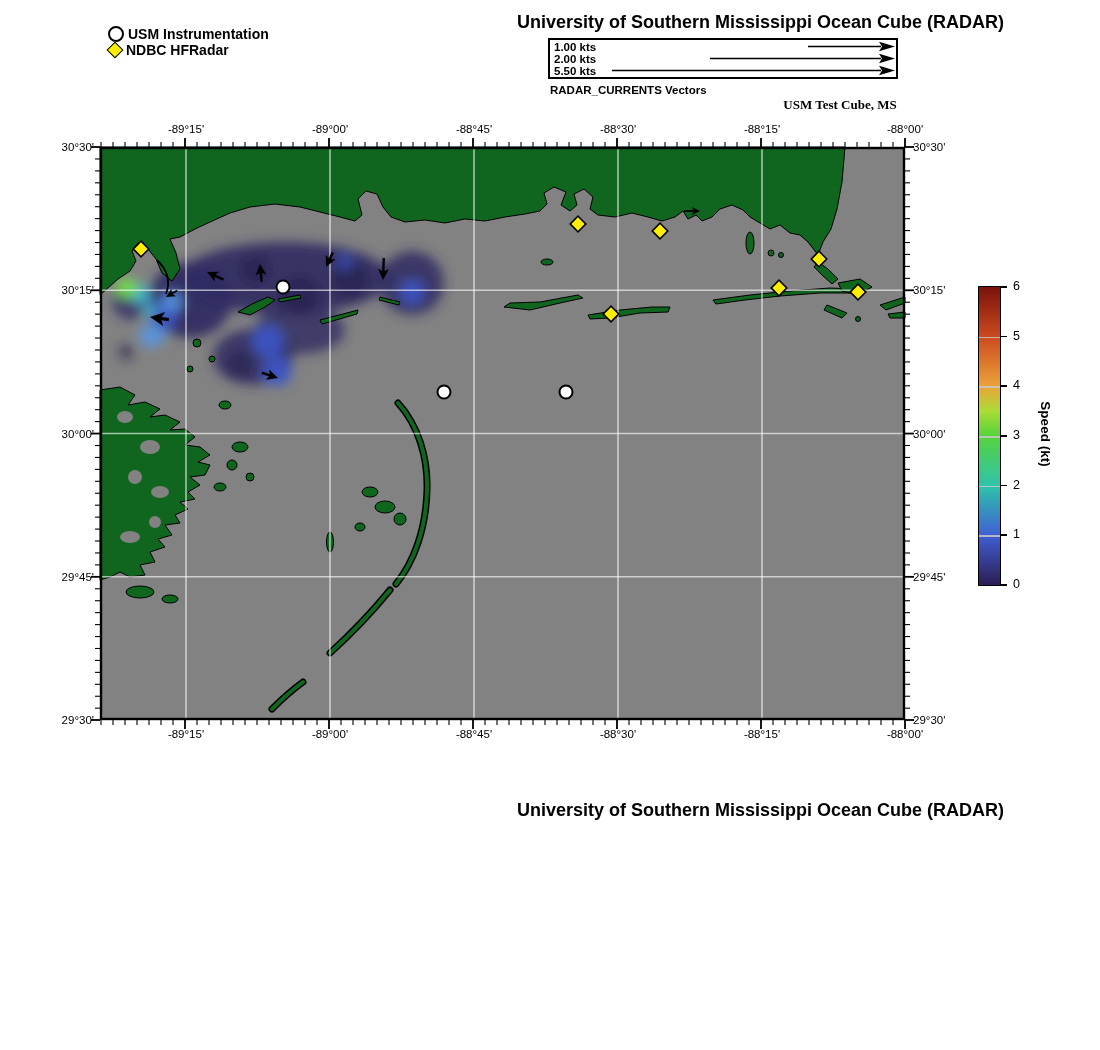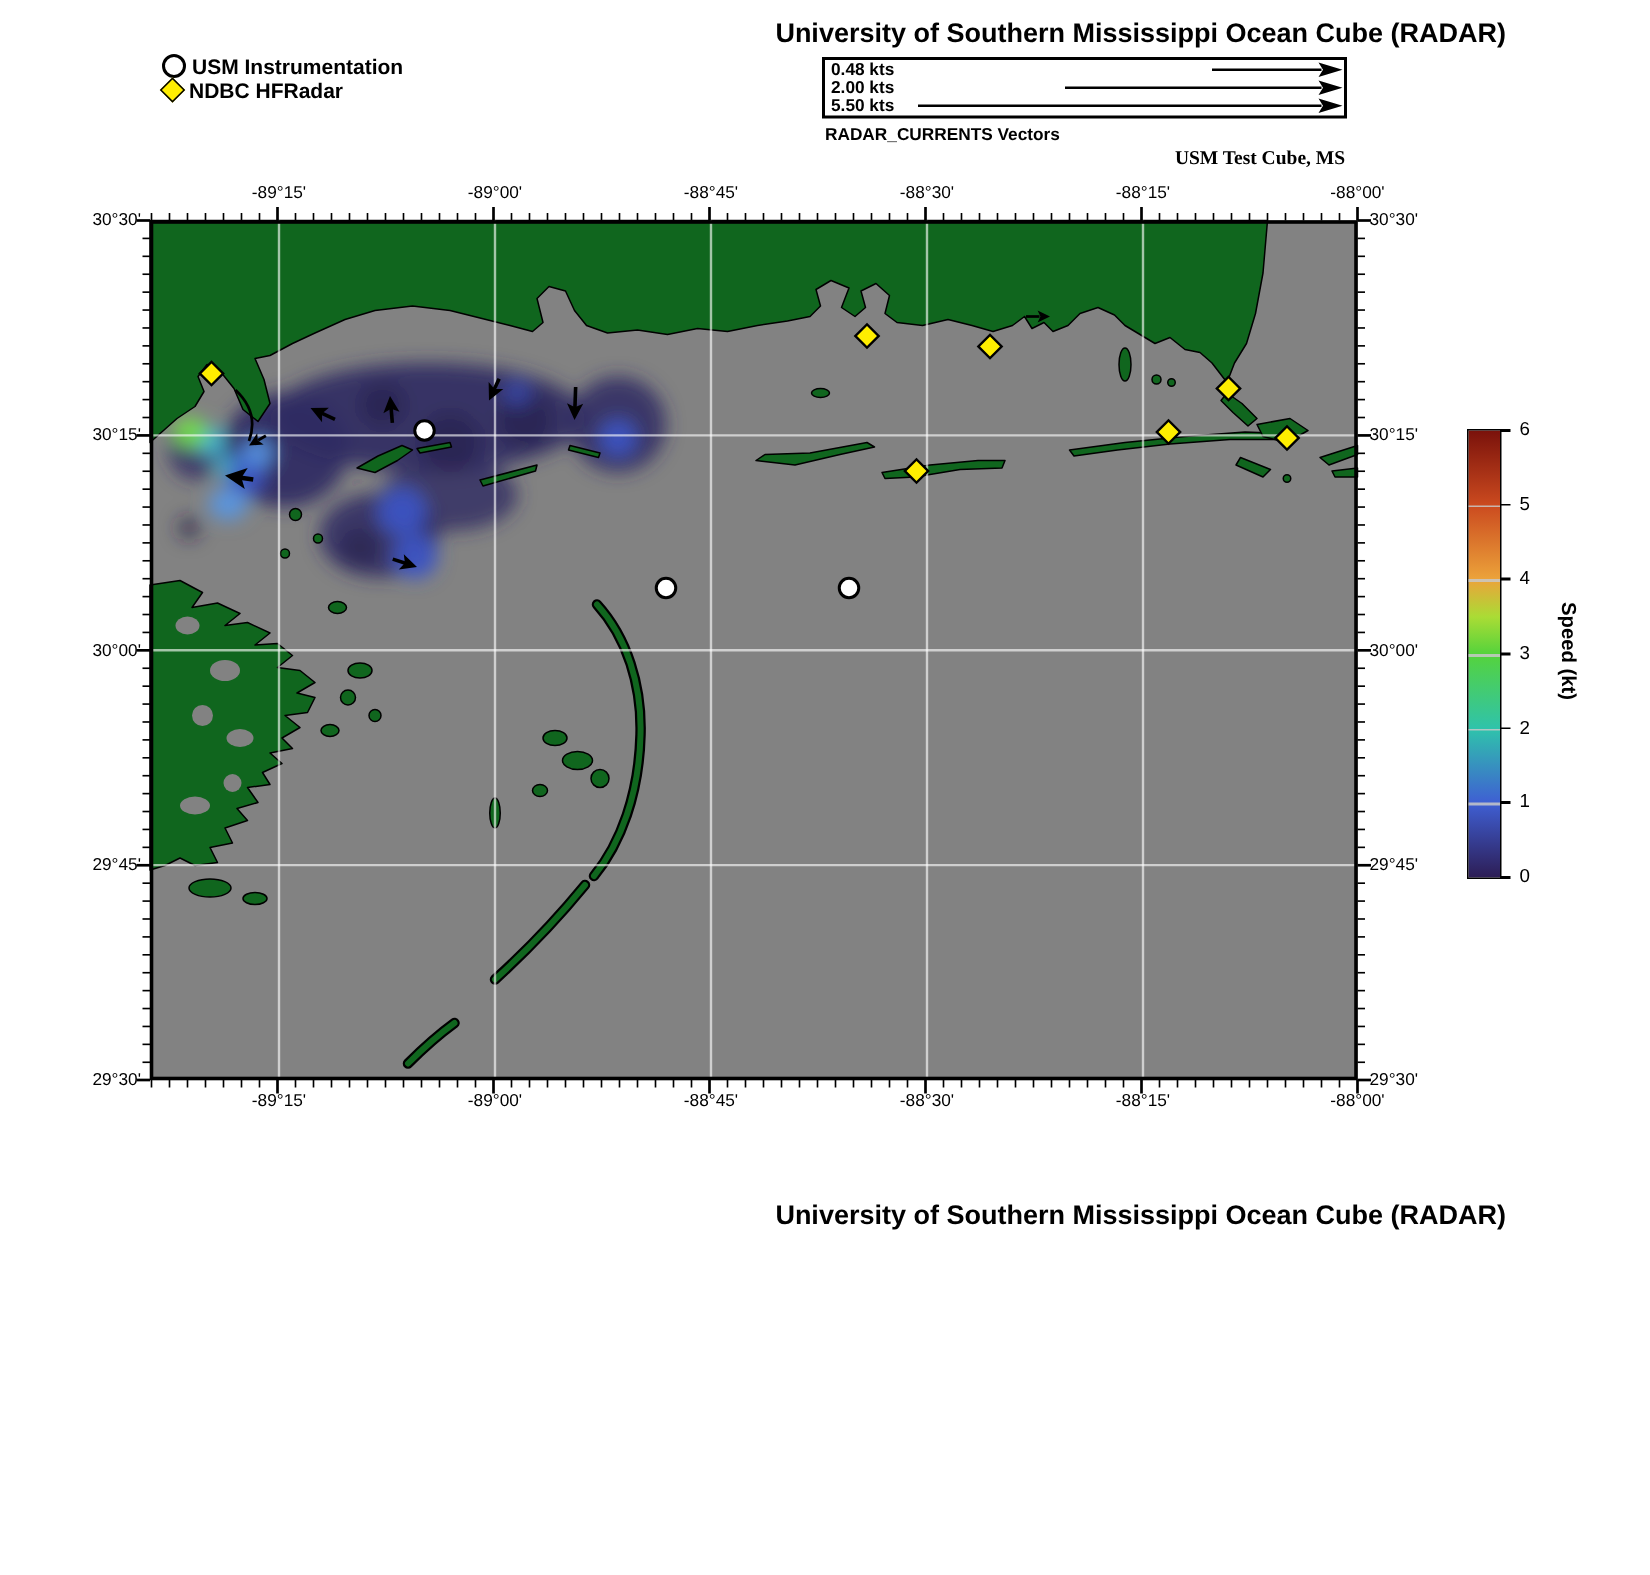--- a/index.html
+++ b/index.html
@@ -1,19 +1,19 @@
 <!DOCTYPE html>
 <html style="--land: #10661e; --water: #828282; --grid: rgba(255,255,255,0.62); --usm: #ffffff; --ndbc: #ffee00; --vector: #000000;"><head>
 <meta charset="utf-8">
 <style>
   html,body{margin:0;padding:0;background:#fff;}
   #canvas{position:relative;width:1100px;height:1050px;background:#fff;overflow:hidden;
           font-family:"Liberation Sans","DejaVu Sans",sans-serif;color:#000;}
   .title{position:absolute;left:0;width:1004px;text-align:right;font-weight:bold;font-size:18px;}
-  .legend{position:absolute;left:108px;top:36px;text-align:right;}
+  .legend{position:absolute;left:108px;top:26px;text-align:right;}
   .legend-row{display:flex;align-items:center;height:16px;}
   .lg-circle{width:12px;height:12px;border:2.2px solid #000;border-radius:50%;background:#fff;margin-right:4px;flex:none;}
   .lg-diamond{width:10px;height:10px;border:1.6px solid #000;background:var(--ndbc);transform:rotate(45deg);margin:1px 5px 1px 1px;flex:none;}
   .lg-label{font-weight:bold;font-size:14px;line-height:15px;}
   .vbox{position:absolute;left:548px;top:38px;width:346px;height:37px;border:2px solid #000;background:#fff;}
   .vrow{position:absolute;left:4px;font-weight:bold;font-size:11.5px;line-height:12px;}
   .vbox svg{position:absolute;left:0;top:0;}
   .vcaption{position:absolute;left:550px;top:84px;font-weight:bold;font-size:11.5px;}
   .subtitle{position:absolute;left:0;width:1004px;top:99px;text-align:center;
             font-family:"Liberation Serif","DejaVu Serif",serif;font-weight:bold;font-size:17.5px;}
@@ -42,21 +42,21 @@
       <span class="lg-circle"></span>
       <span class="lg-label">USM Instrumentation</span>
     </div>
     <div class="legend-row">
       <span class="lg-diamond"></span>
       <span class="lg-label">NDBC HFRadar</span>
     </div>
   </div>
 
   <div class="vbox">
-    <div class="vrow" style="top:1px;">0.48 kts</div>
+    <div class="vrow" style="top:1px;">1.00 kts</div>
     <div class="vrow" style="top:13px;">2.00 kts</div>
     <div class="vrow" style="top:25px;">5.50 kts</div>
     <svg id="vbox-arrows" width="346" height="37">
         <line x1="258" y1="6.5" x2="331" y2="6.5" stroke="#000" stroke-width="1.6"></line>
         <polygon points="345,6.5 329,1.7000000000000002 332,6.5 329,11.3" fill="#000"></polygon>
         <line x1="160" y1="18.5" x2="331" y2="18.5" stroke="#000" stroke-width="1.6"></line>
         <polygon points="345,18.5 329,13.7 332,18.5 329,23.3" fill="#000"></polygon>
         <line x1="62" y1="30.5" x2="331" y2="30.5" stroke="#000" stroke-width="1.6"></line>
         <polygon points="345,30.5 329,25.7 332,30.5 329,35.3" fill="#000"></polygon>
       </svg>

